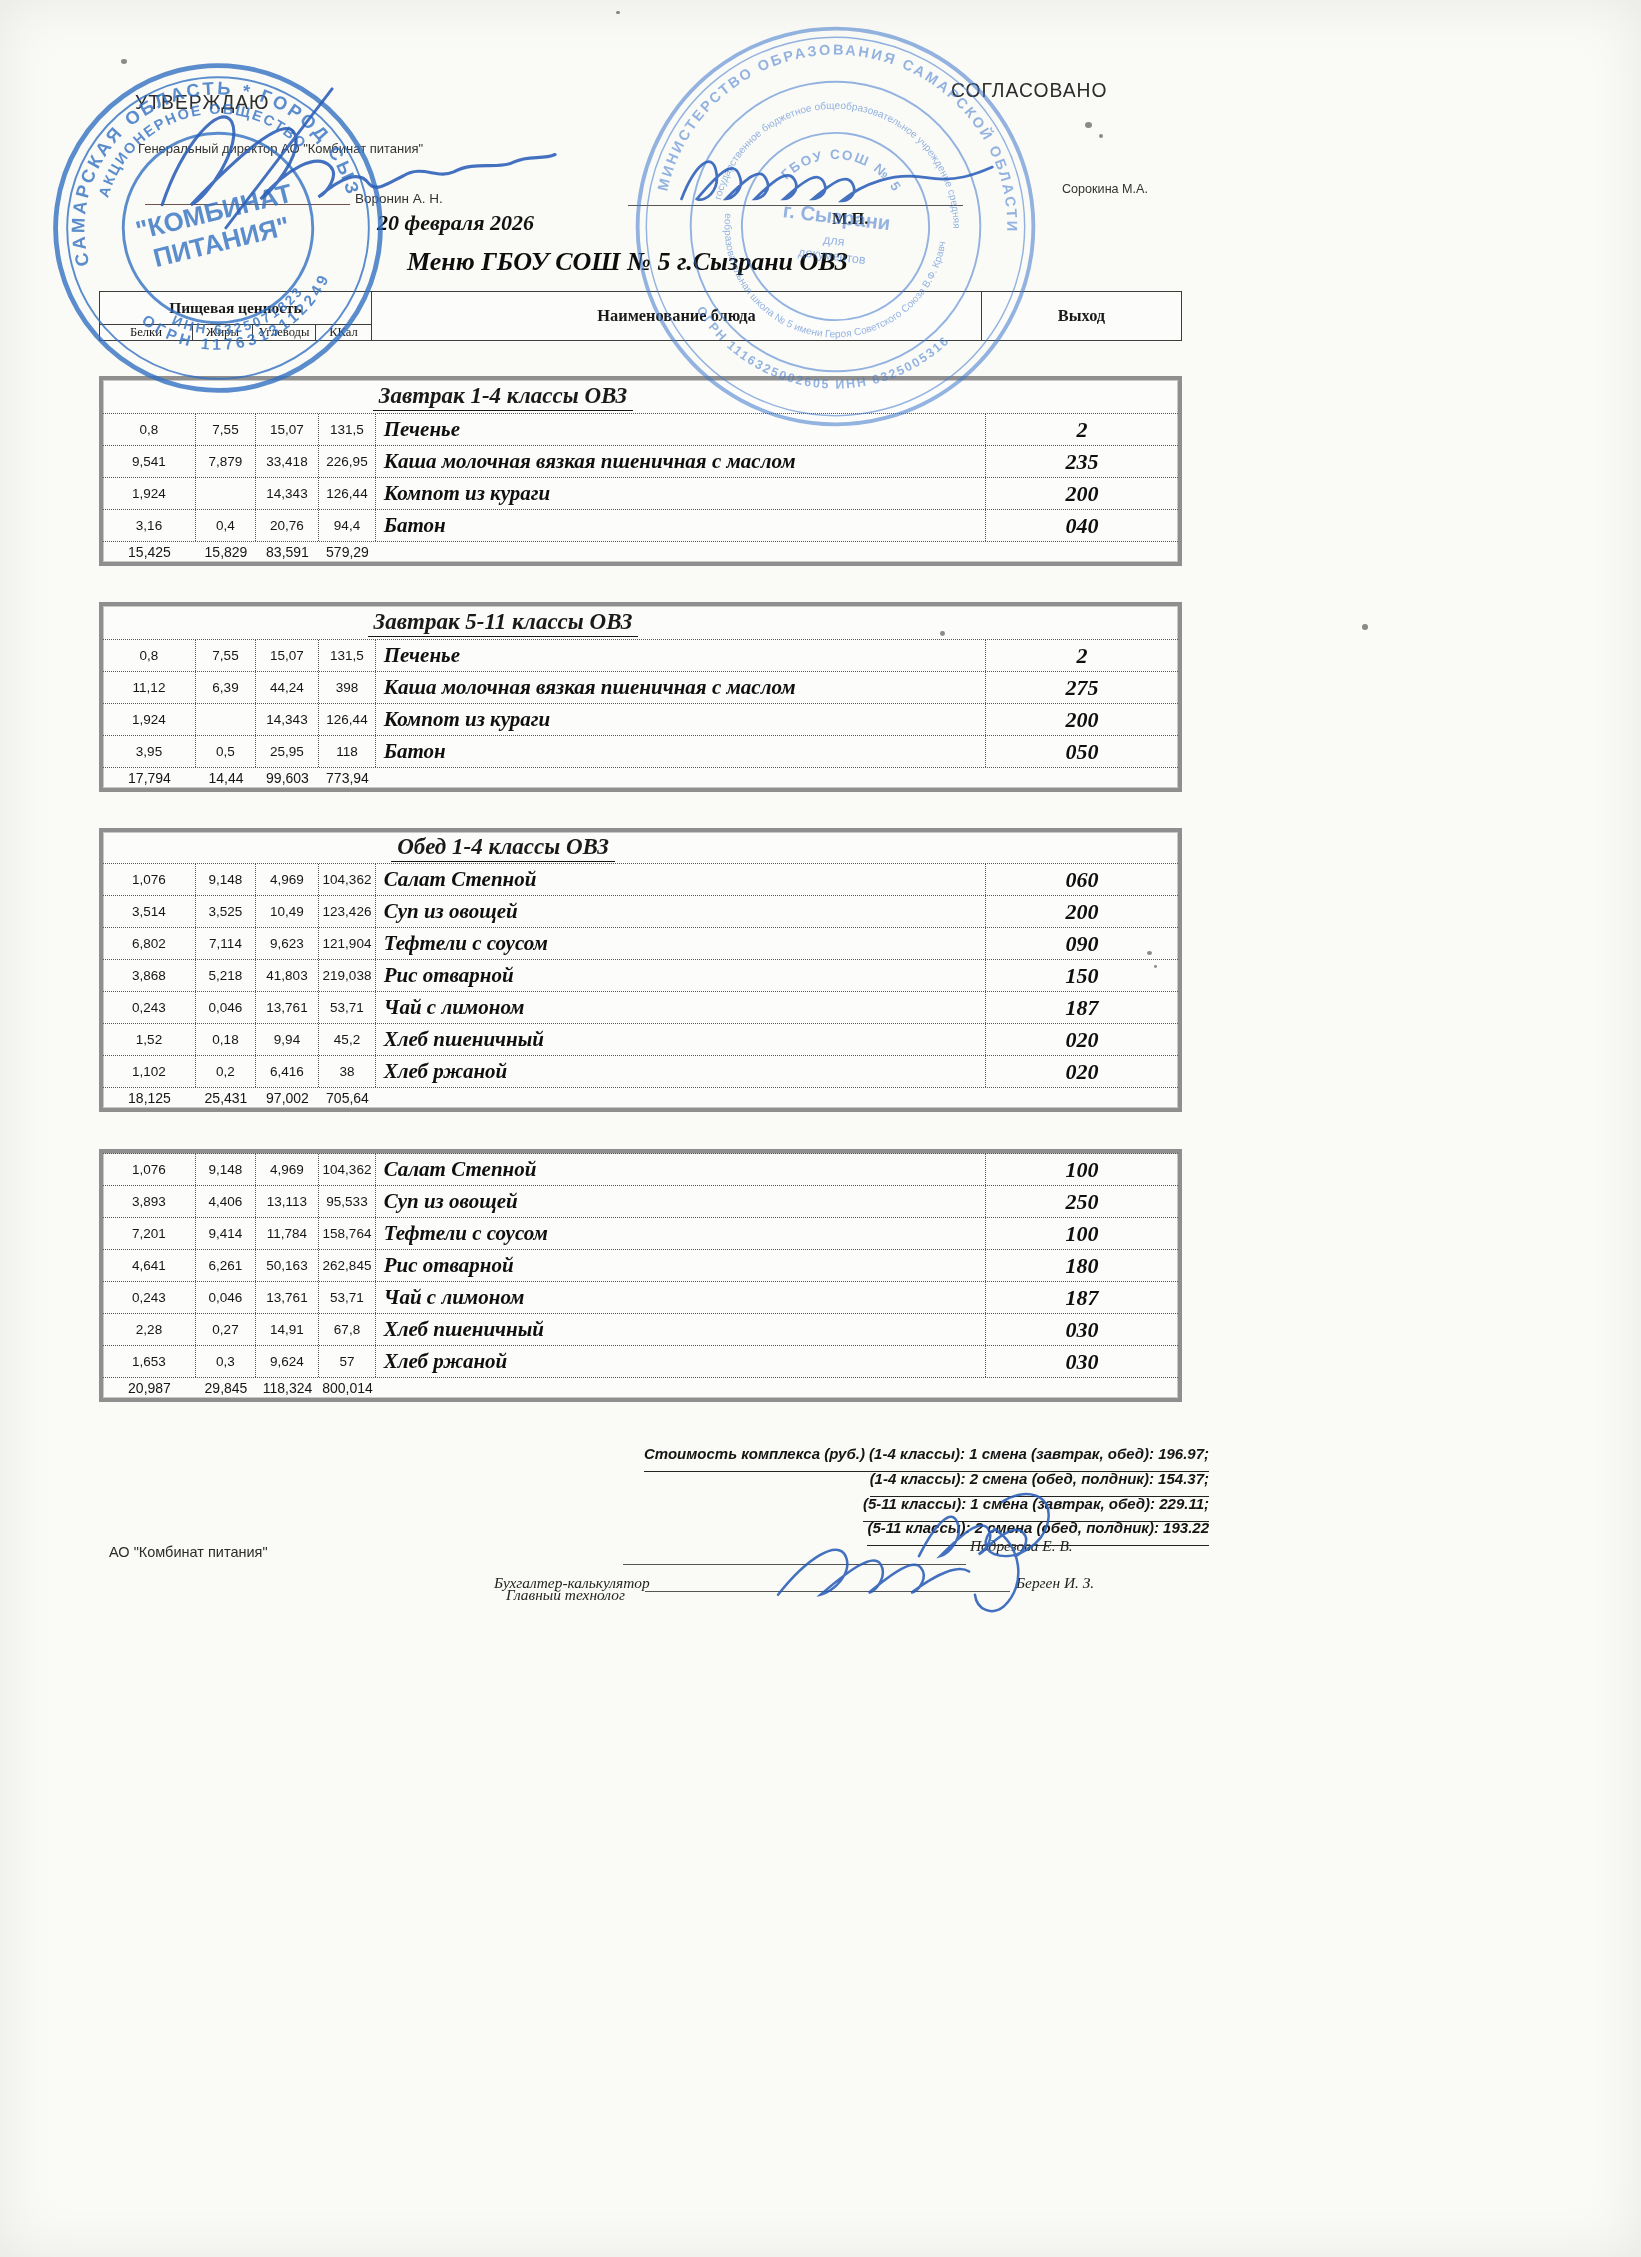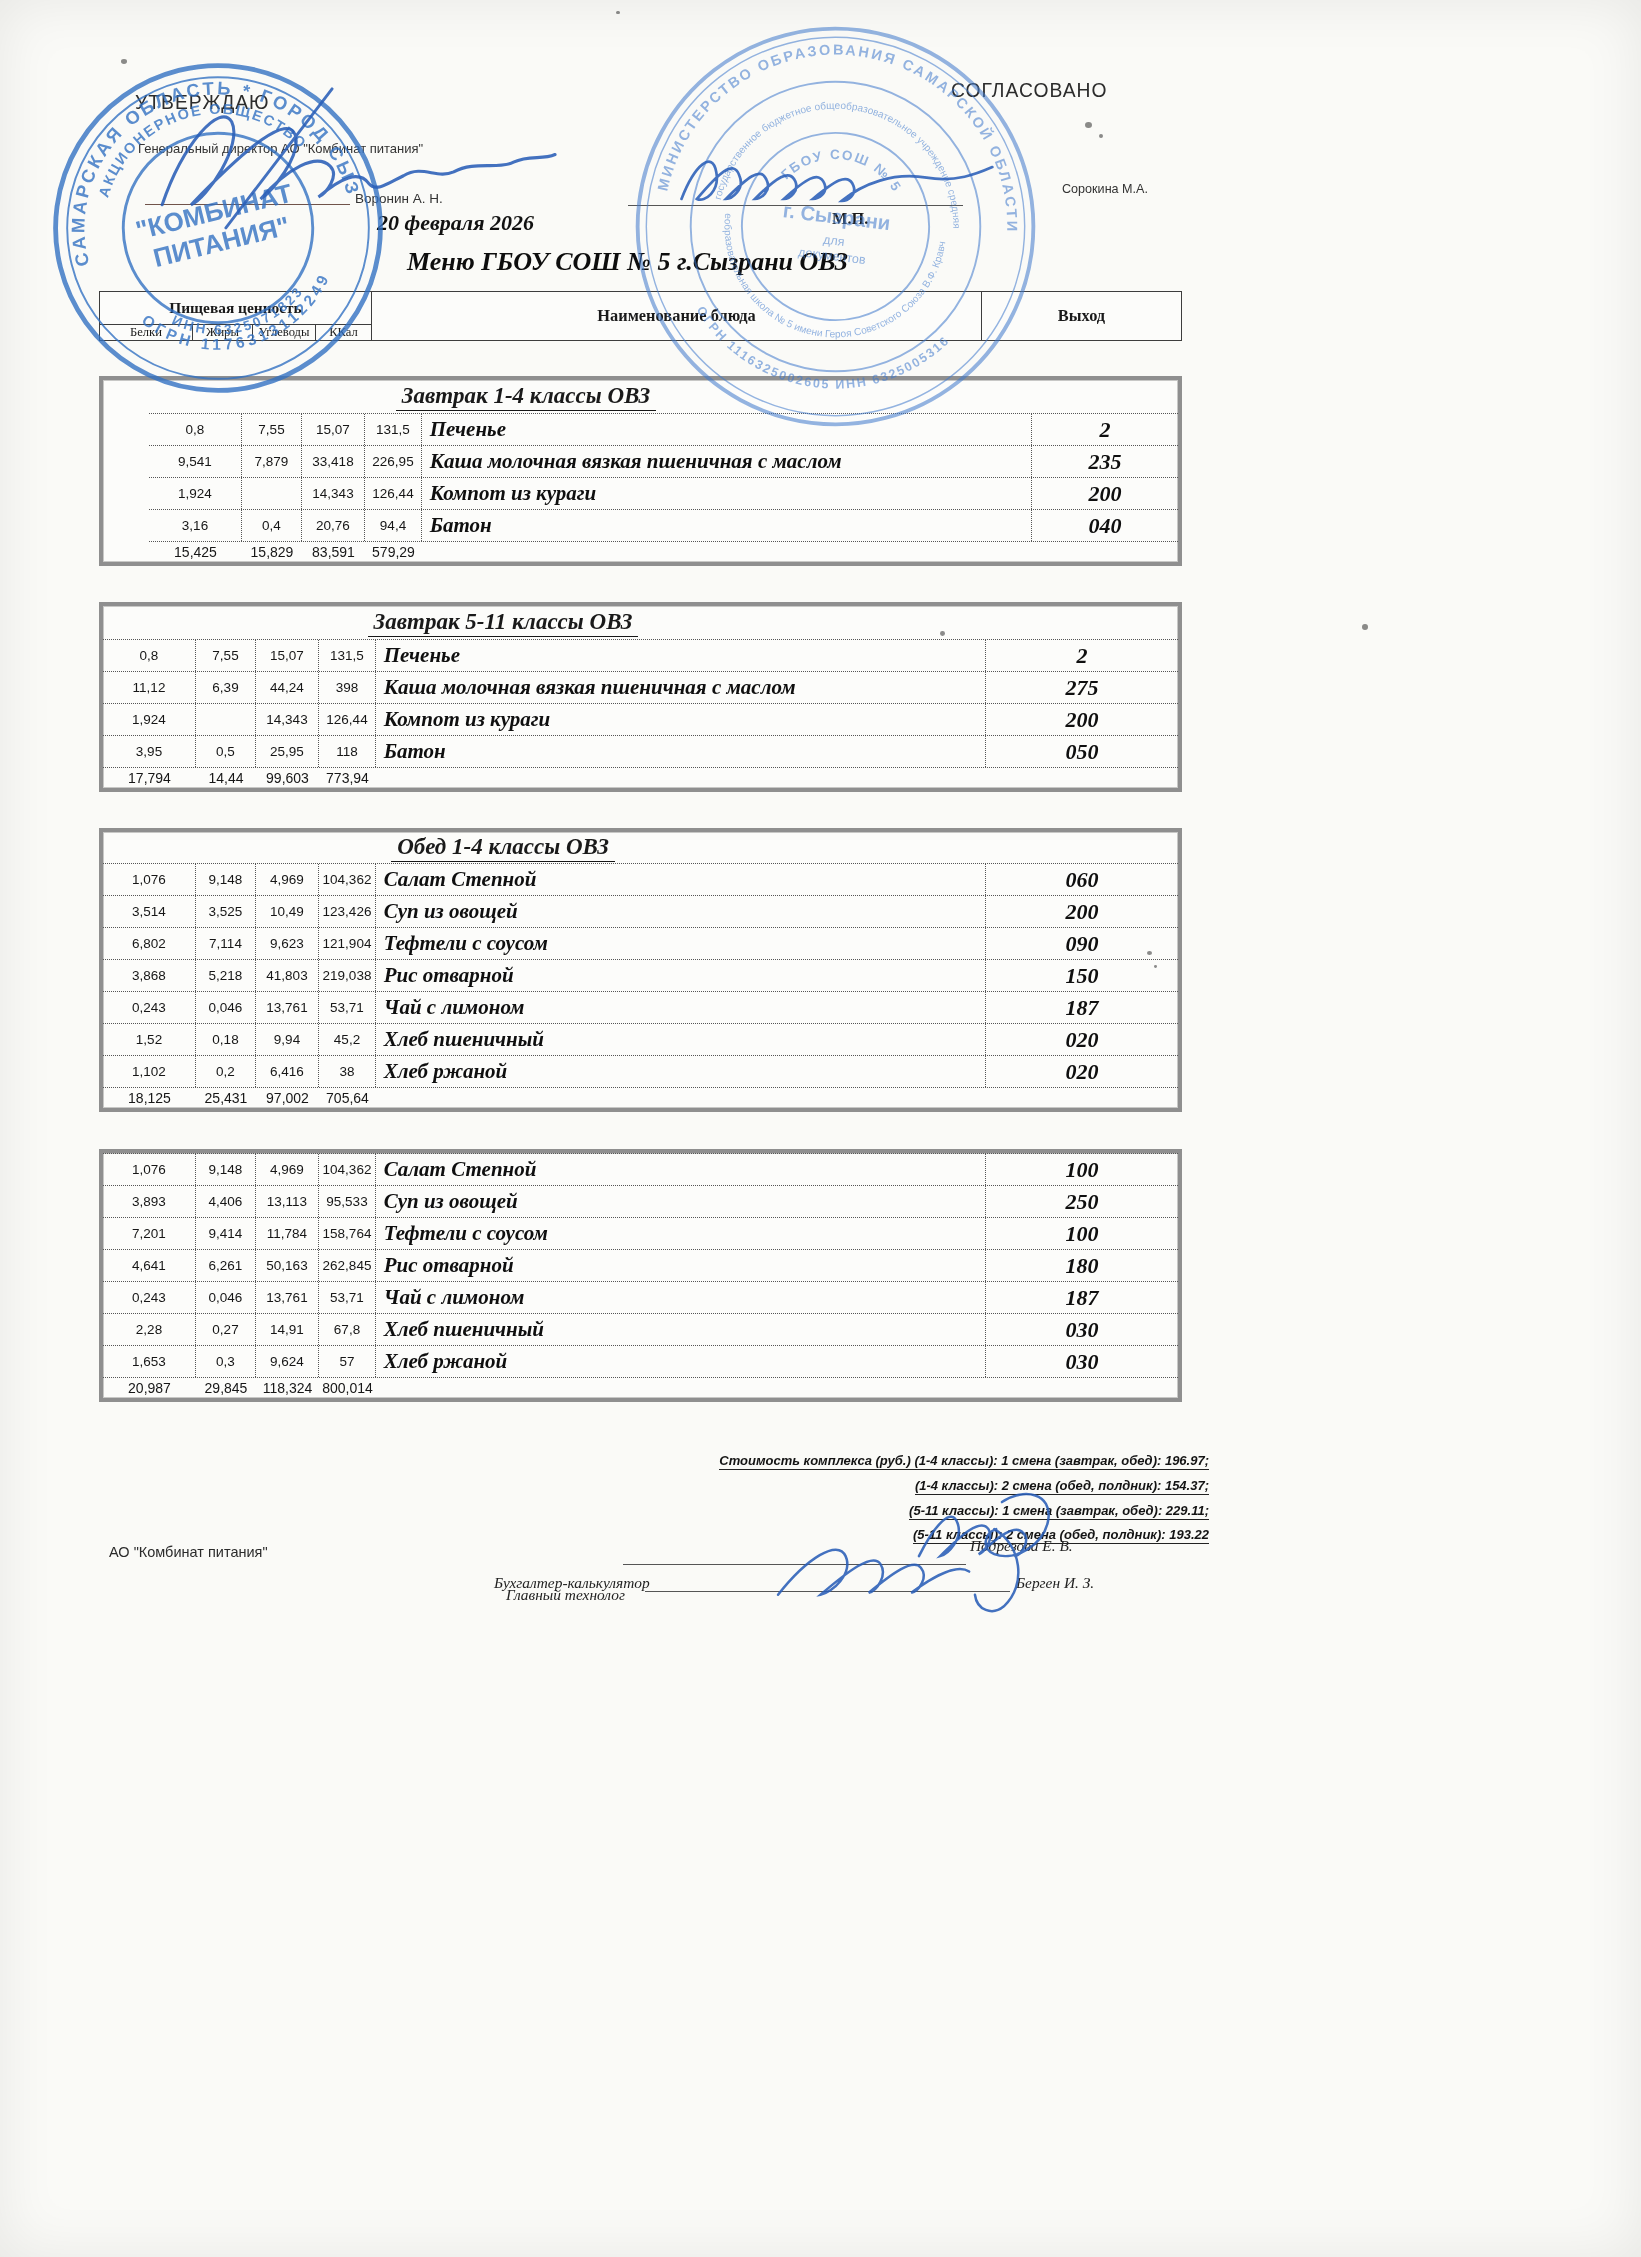--- a/index.html
+++ b/index.html
@@ -53,22 +53,22 @@
   .num { display:flex; align-items:center; justify-content:center; font-size:13.5px; color:#161616; border-right:1.9px dotted #555; }
   .c1{width:93px}.c2{width:60px}.c3{width:63px}.c4{width:57px}
   .dish { width:610px; display:flex; align-items:center; padding-left:7.7px; border-right:1.9px dotted #555;
           font-family:"Liberation Serif",serif; font-weight:bold; font-style:italic; font-size:21px; color:#0f0f0f; }
   .out { flex:1; display:flex; align-items:center; justify-content:center;
          font-family:"Liberation Serif",serif; font-weight:bold; font-style:italic; font-size:22px; color:#0f0f0f; }
   .totals { display:flex; height:20px; align-items:center; }
   .totals .tnum { display:flex; align-items:center; justify-content:center; font-size:14px; color:#161616; }
 
   
-  .cost-line { right:432px; font-weight:bold; font-style:italic; font-size:13px; color:#141414;
-               border-bottom:1.9px solid #222; padding-bottom:1px;margin-top:8px; }
+  .cost-line { right:432px; font-weight:bold; font-style:italic; font-size:15px; color:#141414;
+               border-bottom:1.9px solid #222; padding-bottom:9px; }
   .org-name { left:109px; top:1544px; font-size:14.5px; color:#2b2b2b; }
   .sig-label { font-family:"Liberation Serif",serif; font-style:italic; font-size:15.4px; color:#222; }
   .sig-name  { font-family:"Liberation Serif",serif; font-style:italic; font-size:15.4px; color:#222;text-align:center; }
   .sig-line  { border-top:1.4px solid #555; }
 
   
   .stamp { position:absolute; pointer-events:none; }
   .ink   { position:absolute; inset:0; pointer-events:none; z-index:7; }
   .speck { position:absolute; background:#2d2d2d; border-radius:50%; opacity:.55; }
 </style>
@@ -97,21 +97,21 @@
         <div class="hc1">Белки</div>
         <div class="hc2">Жиры</div>
         <div class="hc3">Углеводы</div>
         <div class="hc4">ККал</div>
       </div>
     </div>
     <div class="hdish">Наименование блюда</div>
     <div class="hout">Выход</div>
   </div>
 
-  <div class="abs menu-table mt0" style="top:376px;padding-left:46px;">
+  <div class="abs menu-table mt0" style="top:376px;">
     <div class="ttl">
         <span>Завтрак 1-4 классы ОВЗ</span>
       </div>
     <div class="rows">
         <div class="trow">
           <div class="num c1">0,8</div>
           <div class="num c2">7,55</div>
           <div class="num c3">15,07</div>
           <div class="num c4">131,5</div>
           <div class="dish">Печенье</div>

